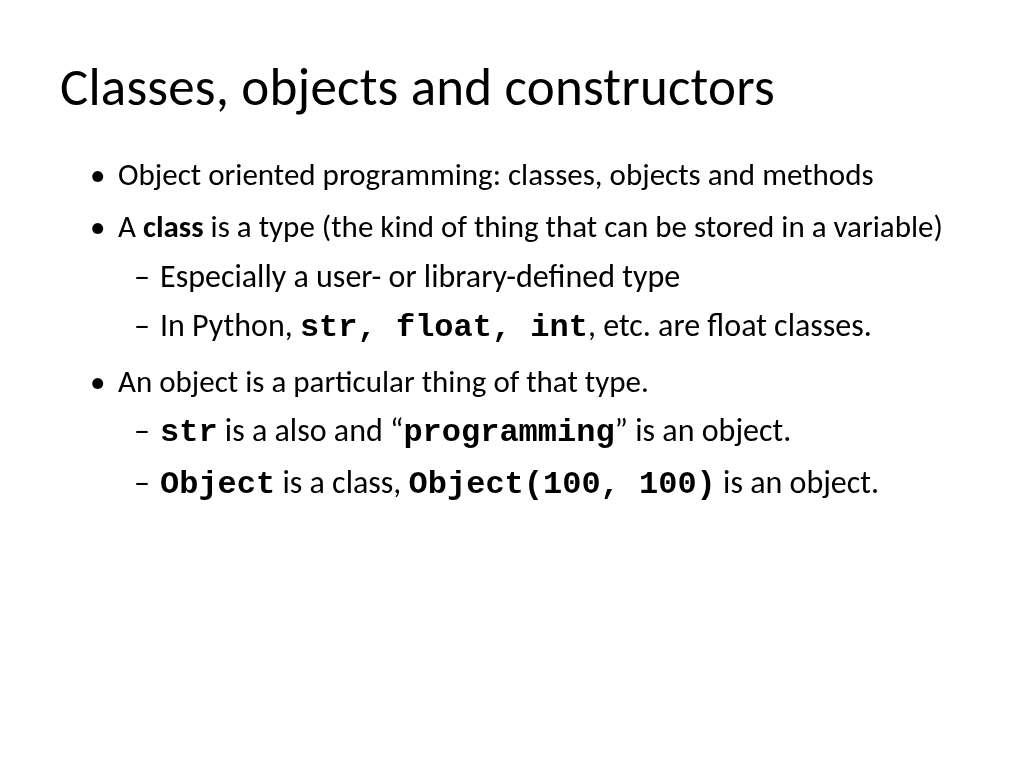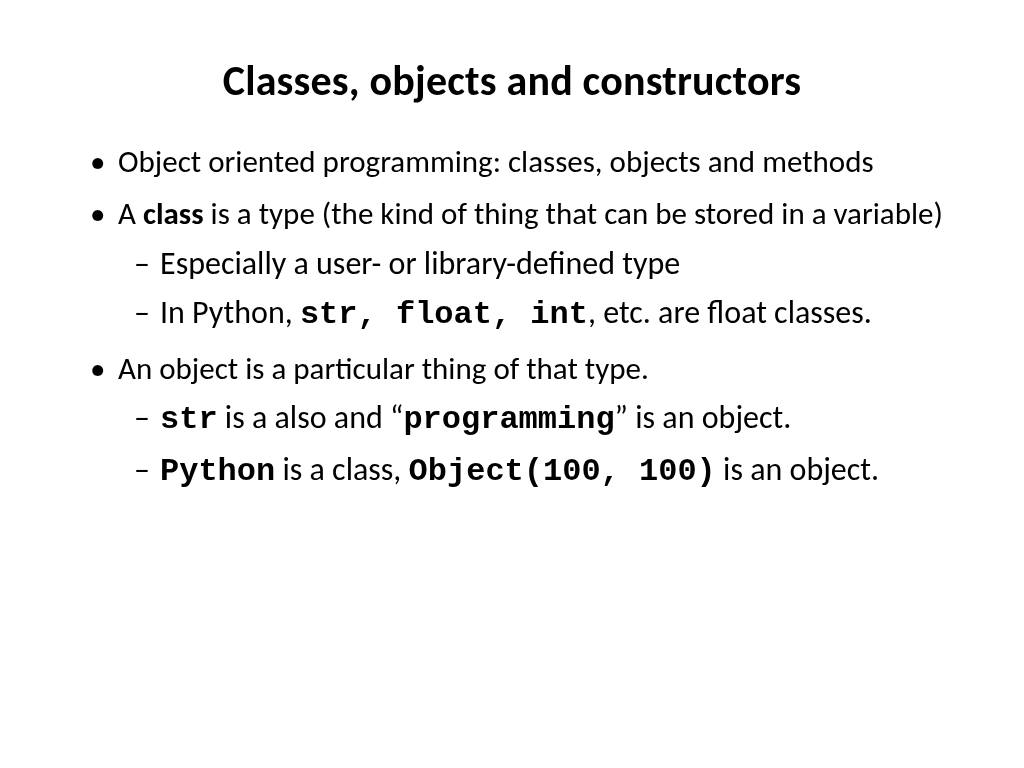--- a/index.html
+++ b/index.html
@@ -11,23 +11,22 @@
     font-family: Calibri, "Segoe UI", Arial, sans-serif;
     color: #000000;
   }
   .slide {
     box-sizing: border-box;
     width: 1024px;
     height: 768px;
     padding: 40px 60px 40px 60px;
   }
   .title {
-    font-size: 42px;
-    font-weight: 700;
-    text-align: center;
+    font-size: 53px;
+    font-weight: 400;
     margin: 15px 0 35px 0;
     letter-spacing: 0.2px;
   }
   ul.top {
     list-style: none;
     padding-left: 50px;
     margin: 8px;
   }
   ul.top > li {
     position: relative;
@@ -89,19 +88,19 @@
       </ul>
     </li>
 
     <li>
       <span>An object is a particular thing of that type.</span>
       <ul class="sub">
         <li>
           <span class="mono">str</span><span> is a also and “</span><span class="mono">programming</span><span>”  is an object.</span>
         </li>
         <li>
-          <span class="mono">Python</span><span> is a class, </span><span class="mono">Object(100, 100)</span><span> is an object.</span>
+          <span class="mono">Object</span><span> is a class, </span><span class="mono">Object(100, 100)</span><span> is an object.</span>
         </li>
       </ul>
     </li>
 
   </ul>
 </div>
 
 </body></html>

